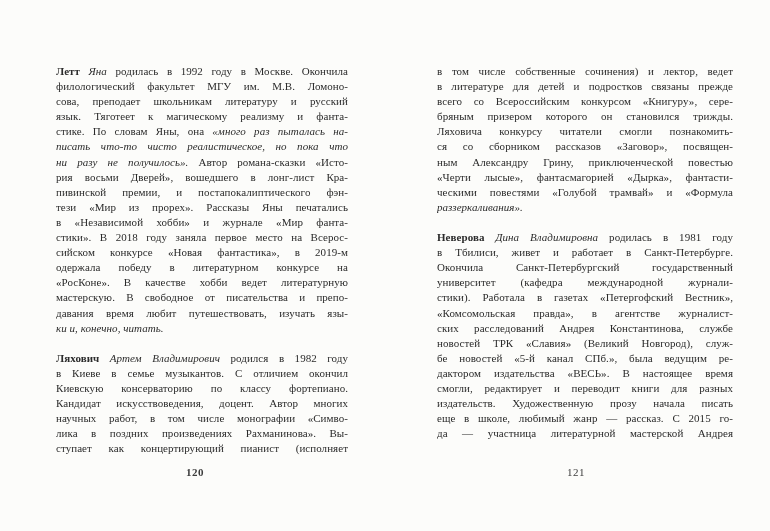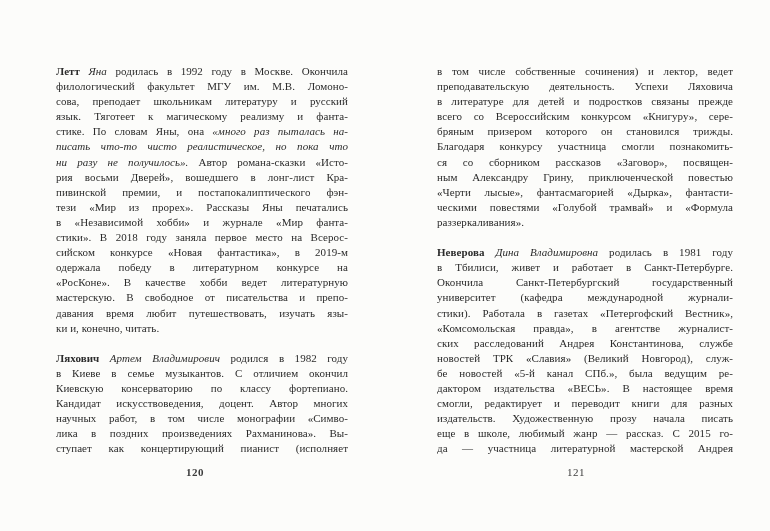--- a/index.html
+++ b/index.html
@@ -24,21 +24,21 @@
     letter-spacing:0.05px;
   }
   .page-left  .text-block{left:56px;width:292px;}
   .page-right .text-block{left:437px;width:296px;}
   .line{
     height:15.1px;
     overflow:hidden;
     text-align:justify;
     text-align-last:justify;
   }
-  .line.last{text-align-last:left;}
+  .line.last{text-align-last:left;font-style:italic;}
   .line.blank{text-align-last:left;}
   .b{font-weight:bold;}
   .i{font-style:italic;}
   .page-number{
     position:absolute;
     top:466px;
     width:40px;
     text-align:center;
     font-size:11px;
     color:#3c3c3c;
@@ -80,25 +80,24 @@
         <div class="line"><span>научных работ, в том числе монографии «Симво-</span></div>
         <div class="line"><span>лика в поздних произведениях Рахманинова». Вы-</span></div>
         <div class="line"><span>ступает как концертирующий пианист (исполняет</span></div>
       </div>
     <div class="page-number pn-left">120</div>
   </div>
 
   <div class="page page-right">
     <div class="text-block">
         <div class="line"><span>в том числе собственные сочинения) и лектор, ведет</span></div>
-        <div class="line"><span>преподавательскую деятельность. Успехи Ляховича</span></div>
         <div class="line"><span>в литературе для детей и подростков связаны прежде</span></div>
         <div class="line"><span>всего со Всероссийским конкурсом «Книгуру», сере-</span></div>
         <div class="line"><span>бряным призером которого он становился трижды.</span></div>
-        <div class="line"><span>Благодаря конкурсу участница смогли познакомить-</span></div>
+        <div class="line"><span>Ляховича конкурсу читатели смогли познакомить-</span></div>
         <div class="line"><span>ся со сборником рассказов «Заговор», посвящен-</span></div>
         <div class="line"><span>ным Александру Грину, приключенческой повестью</span></div>
         <div class="line"><span>«Черти лысые», фантасмагорией «Дырка», фантасти-</span></div>
         <div class="line"><span>ческими повестями «Голубой трамвай» и «Формула</span></div>
         <div class="line last"><span>раззеркаливания».</span></div>
         <div class="line blank">&nbsp;</div>
         <div class="line"><span class="b">Неверова </span><span class="i">Дина Владимировна </span><span>родилась в 1981 году</span></div>
         <div class="line"><span>в Тбилиси, живет и работает в Санкт-Петербурге.</span></div>
         <div class="line"><span>Окончила Санкт-Петербургский государственный</span></div>
         <div class="line"><span>университет (кафедра международной журнали-</span></div>

